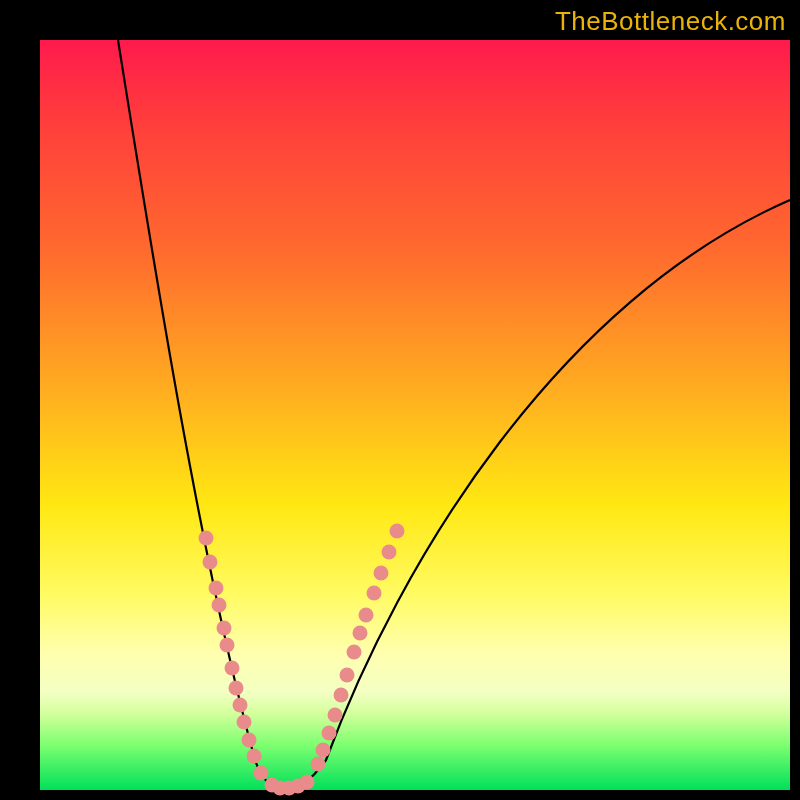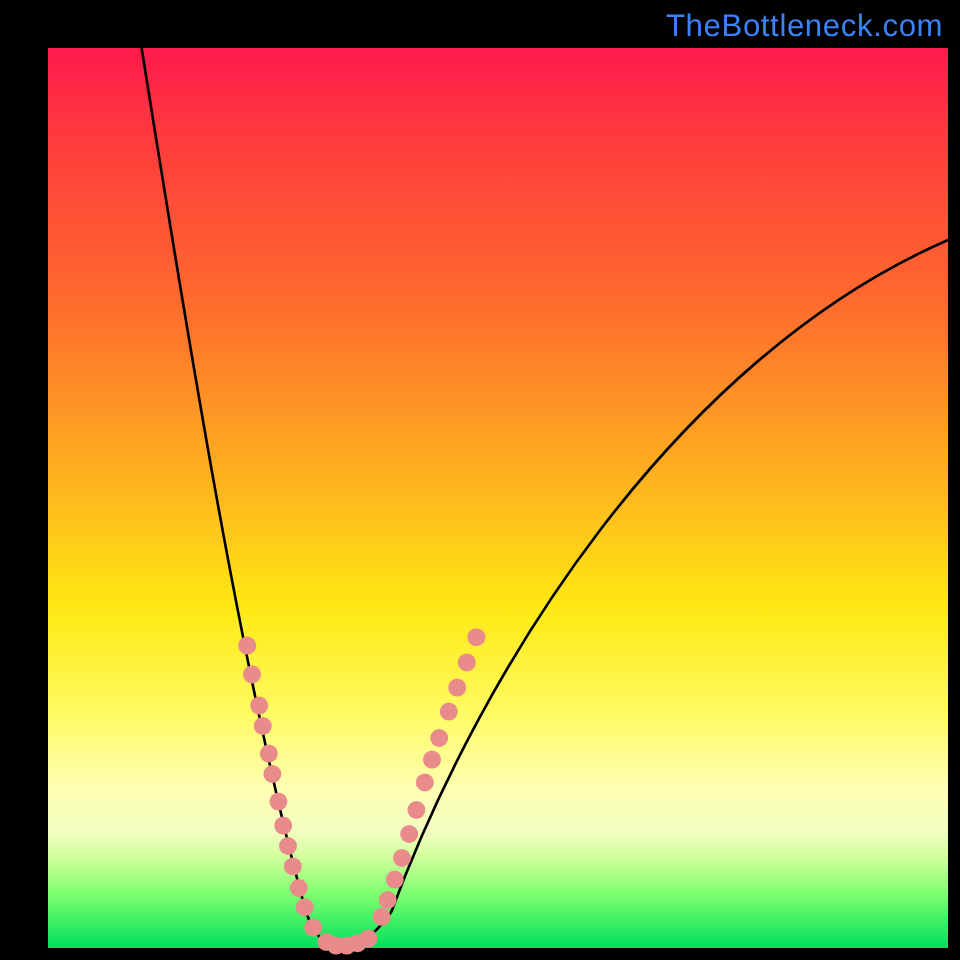--- a/index.html
+++ b/index.html
@@ -38,21 +38,21 @@
       #f3ffc2 87%,
       #d0ff9a 90%,
       #7dff70 94%,
       #00e05a 100%
     );
   }
   .watermark {
     position: absolute;
     top: 6px;
     right: 14px;
-    color: #3b82f6;
+    color: #eab308;
     font-size: 26px;
     letter-spacing: 0.5px;
     font-weight: 500;
   }
   svg.curve-layer {
     position: absolute;
     left: 0;
     top: 0;
     width: 750px;
     height: 750px;

